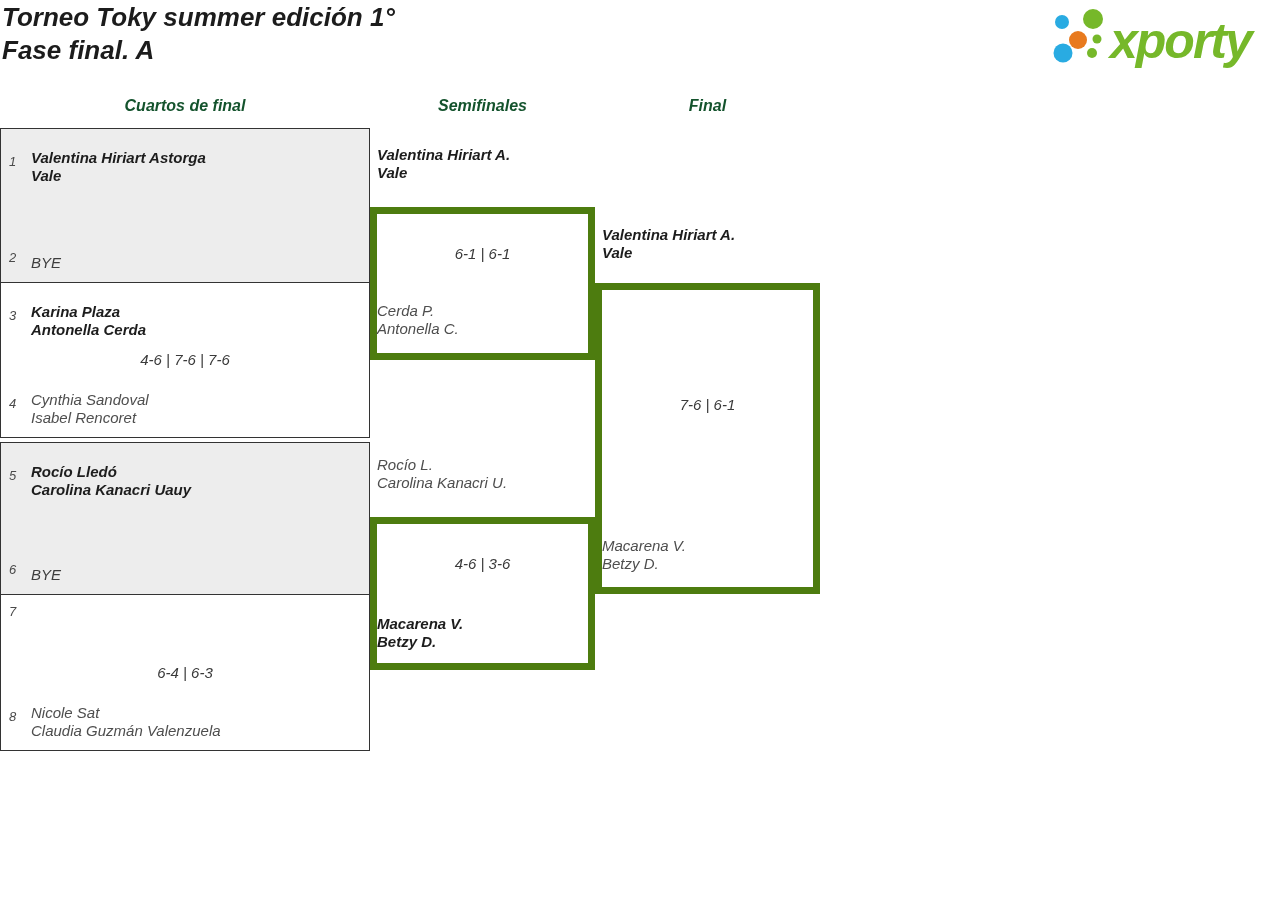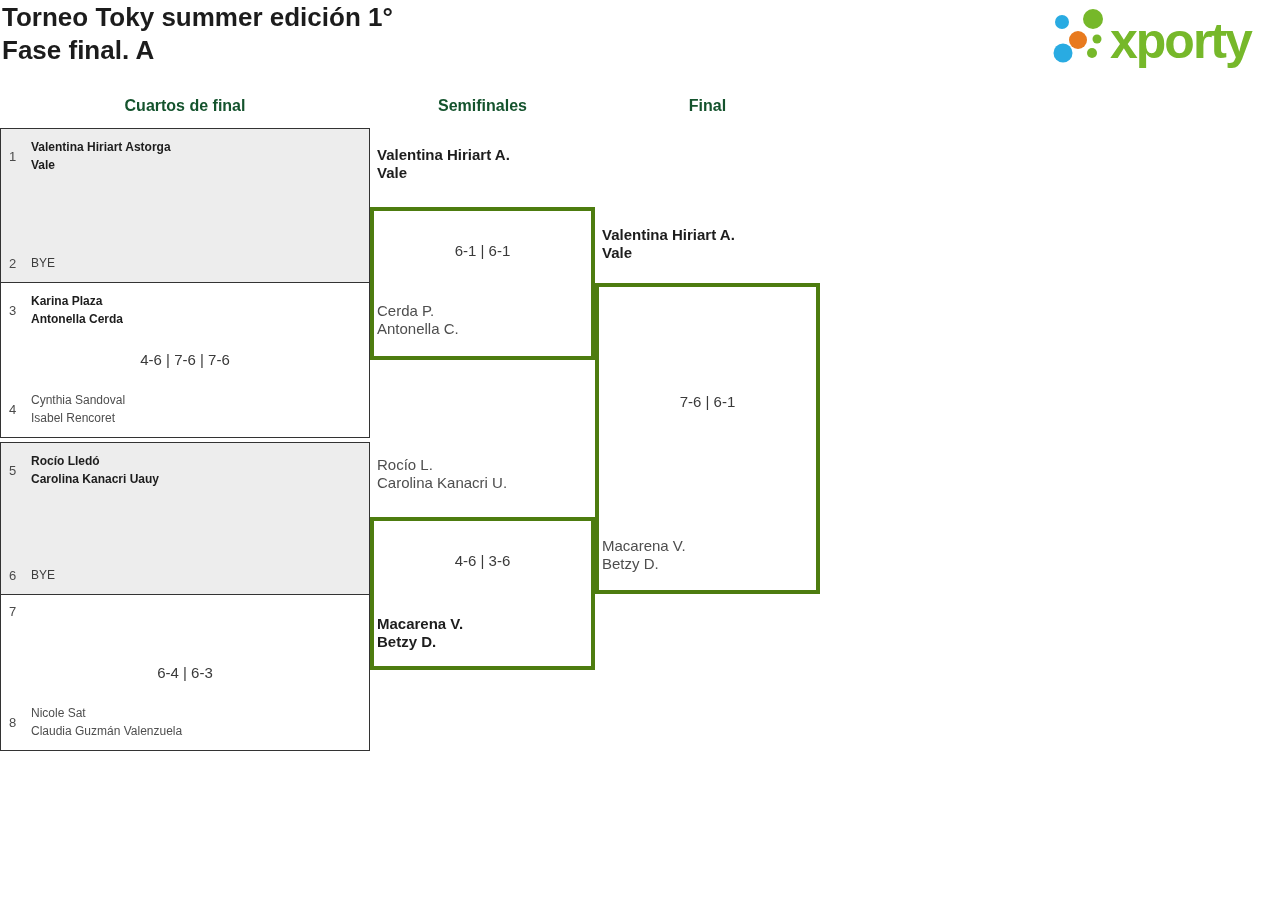--- a/index.html
+++ b/index.html
@@ -1,41 +1,41 @@
 <!DOCTYPE html>
 <html><head>
 <meta charset="utf-8">
 <style>
   * { margin:0; padding:0; box-sizing:border-box; }
   html,body { background:#fff; }
   .page {
     position:relative; width:1280px; height:912px; background:#fff;
-    font-family:"Liberation Sans", sans-serif; color:#1f1f1f; overflow:hidden;
+    font-family:"Liberation Sans", sans-serif; color:#1f1f1f; overflow:hidden;font-style:italic;
   }
   .abs { position:absolute; }
 
   
   .title { left:2px; top:1px; font-size:26px; line-height:33px; font-weight:600; color:#1c1c1c; }
   .logo { left:1040px; top:4px; width:240px; height:66px; }
 
   
   .round-header { top:96px; font-size:16px; font-weight:700; color:#14532d; text-align:center; line-height:20px; }
 
   
   .match-box {
     border:1px solid #333; background:#fff;
     display:flex; flex-direction:column; justify-content:space-between;
     padding:9px 8px 10px 8px;
   }
   .match-box.gray { background:#ededed; }
-  .conn-box { border:4px solid #4d7c0f; background:transparent; }
+  .conn-box { border:7px solid #4d7c0f; background:transparent; }
 
   .slot { display:flex; align-items:center; }
   .seed { width:14px; min-width:14px; margin-right:8px; font-size:13px; color:#4a4a4a; text-align:left; }
-  .names { font-size:12px; line-height:18px; }
+  .names { font-size:15px; line-height:18px;margin-top:11px; }
   .winner-text { font-weight:600; color:#1d1d1d; }
   .loser-text { font-weight:400; color:#4e4e4e; }
   .bye-text { font-weight:400; color:#3d3d3d; }
 
   .score {
     position:absolute; left:0; width:100%; text-align:center;
     font-size:15px; line-height:18px; color:#3a3a3a; font-weight:400;
   }
   .score.mid { top:50%; transform:translateY(-50%); }
 

